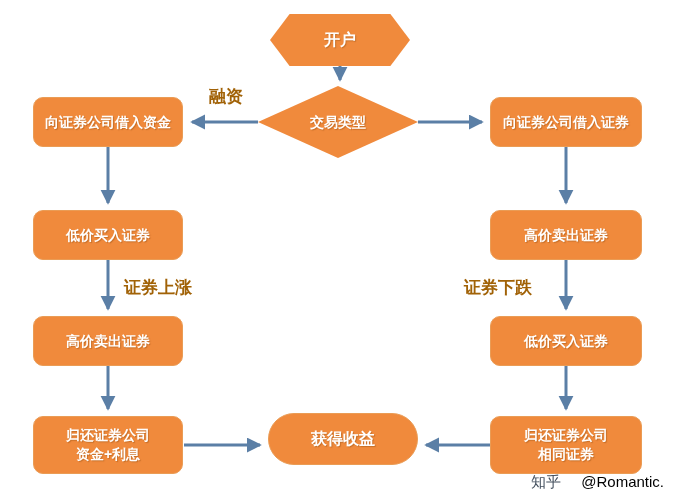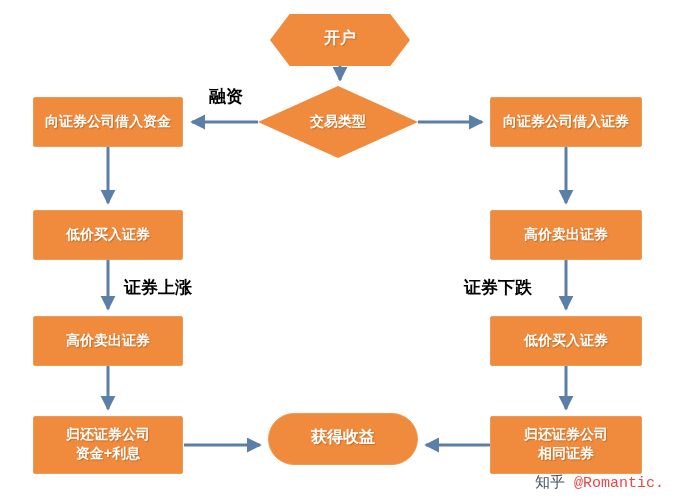--- a/index.html
+++ b/index.html
@@ -1,62 +1,62 @@
 <!DOCTYPE html>
 <html><head>
 <meta charset="utf-8">
 <style>
   html,body{margin:0;padding:0;background:#ffffff;}
   .canvas{
     position:relative;
     width:676px;height:500px;
     background:#ffffff;
-    font-family:Liberation Mono, monospace;
+    font-family:Liberation Sans, sans-serif;
     overflow:hidden;
   }
   svg.arrows{position:absolute;left:0;top:0;width:676px;height:500px;pointer-events:none;}
   .node{
     position:absolute;
     background:#F08A3C;
     color:#ffffff;
     display:flex;align-items:center;justify-content:center;
     text-align:center;
     font-size:14px;font-weight:bold;
     line-height:1.35;
     white-space:pre-line;
     text-shadow:1px 1px 1px rgba(120,60,0,0.35);
     box-sizing:border-box;
-    border-radius:2px;
+    border-radius:10px;
   }
   .rect{border:1px solid #ea9c55;}
   .hexagon{
     clip-path:polygon(14% 0%, 86% 0%, 100% 50%, 86% 100%, 14% 100%, 0% 50%);
     border:none;border-radius:0;
     font-size:16px;
   }
   .diamond{
     clip-path:polygon(50% 0%, 100% 50%, 50% 100%, 0% 50%);
     border:none;border-radius:0;
     font-size:14px;
     text-align:center;
   }
   .stadium{border-radius:26px;font-size:16px;border:1px solid #ea9c55;}
   .edge-label{
     position:absolute;
-    color:#000000;
+    color:#a16207;
     font-size:17px;font-weight:bold;
     text-align:center;
     white-space:nowrap;
   }
   .watermark{
     position:absolute;right:12px;bottom:8px;
     font-size:15px;
     color:#44505e;
   }
-  .watermark .handle{color:#ef4444;}
+  .watermark .handle{color:#000000;margin-left:16px;}
 </style>
 </head>
 <body>
 
 <div class="canvas">
 
   <svg class="arrows" viewBox="0 0 676 500">
     <defs>
       <marker id="ah" markerWidth="7" markerHeight="7" refX="4.4" refY="2.5" orient="auto">
         <path d="M0,0 L5,2.5 L0,5 Z" fill="#5B7FA6"></path>

